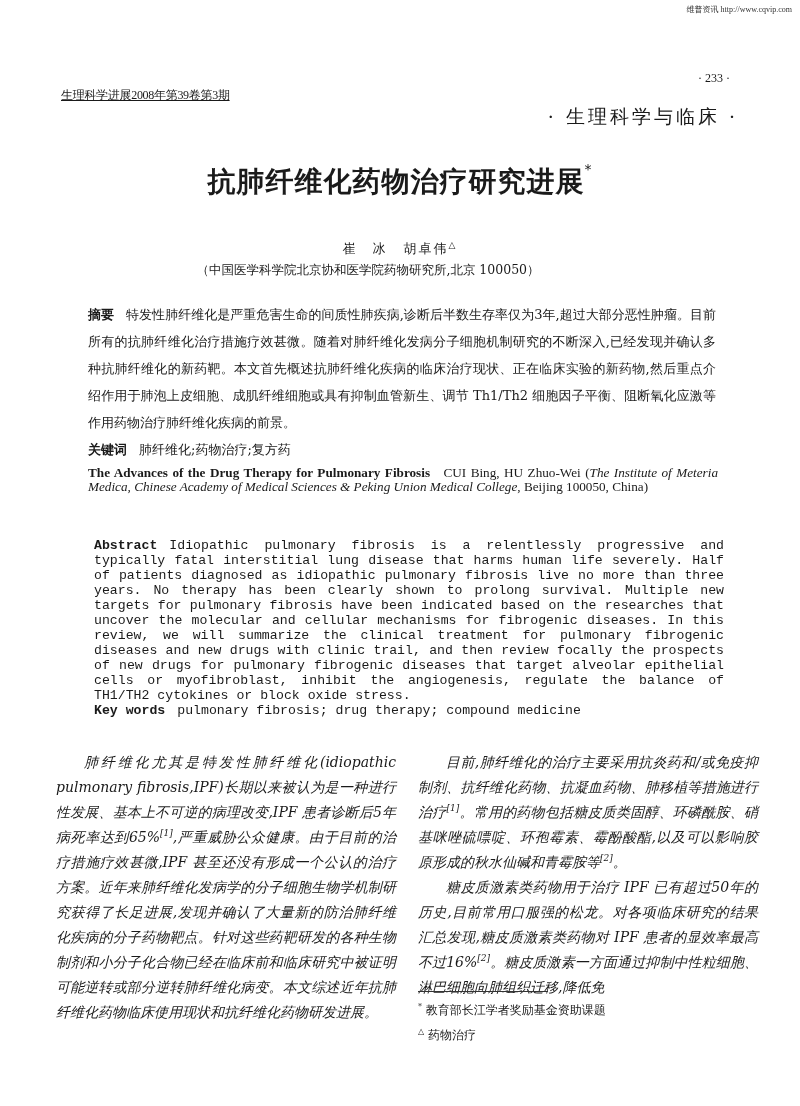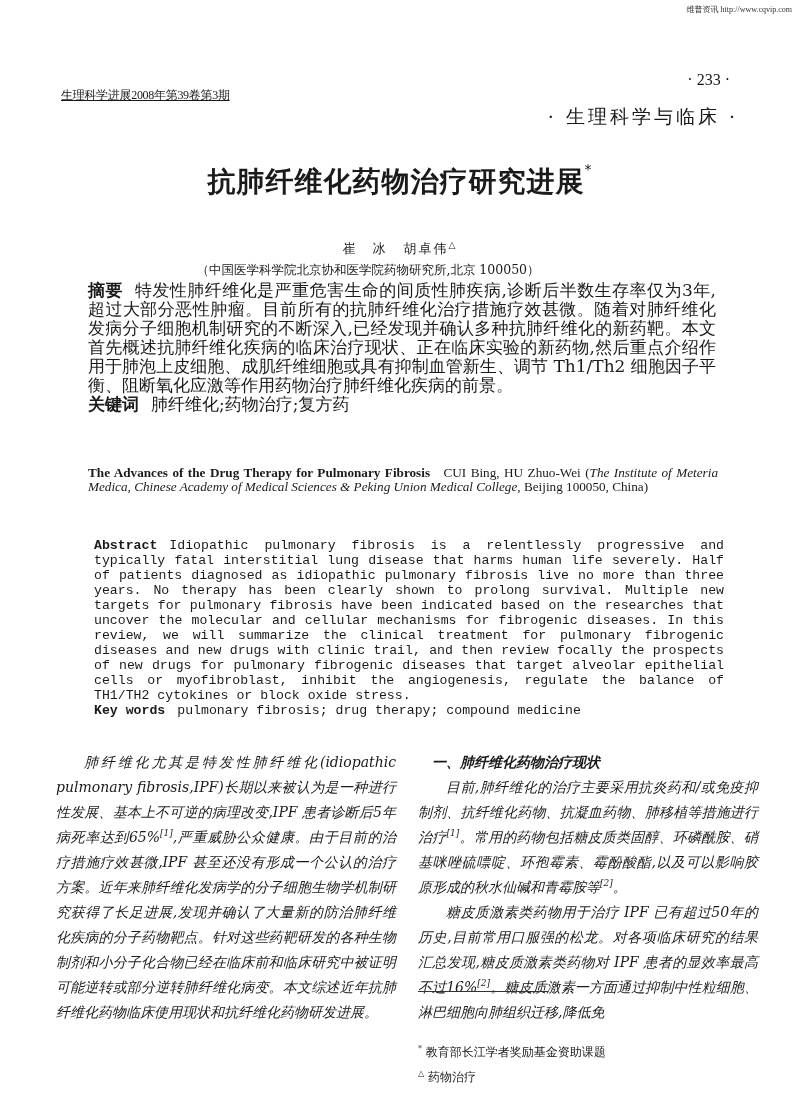--- a/index.html
+++ b/index.html
@@ -1,41 +1,41 @@
 <!DOCTYPE html>
 <html><head>
 <meta charset="utf-8">
 <style>
   html, body { margin: 0; padding: 0; background: #ffffff; }
   body { width: 800px; height: 1106px; position: relative; overflow: hidden; color: #1a1a1a; font-family: "DejaVu Serif", "Liberation Serif", serif; }
   .abs { position: absolute; }
   .watermark { right: 8px; top: 4px; font-size: 8px; color: #333; font-family: "Liberation Serif", serif; }
   .running-head { left: 61px; top: 71px; font-size: 12px; text-decoration: underline; font-family: "Liberation Serif", serif; letter-spacing: -0.3px; margin-top: 16px; }
-  .page-num { right: 70px; top: 71px; font-size: 16px; font-family: "Liberation Serif", serif; }
+  .page-num { right: 70px; top: 71px; font-size: 12px; font-family: "Liberation Serif", serif; }
   .section-label { right: 62px; top: 104px; font-size: 19px; letter-spacing: 3px; font-family: "DejaVu Serif", serif; text-align: right; }
   .title { left: 0; width: 800px; top: 163px; text-align: center; font-size: 28px; font-weight: bold; font-family: "DejaVu Sans", sans-serif; letter-spacing: 1px; }
   .title sup { font-size: 14px; font-weight: normal; vertical-align: top; position: relative; top: -2px; }
   .authors { left: 0; width: 800px; top: 240px; text-align: center; font-size: 13px; letter-spacing: 2px; }
   .authors .auth { margin: 0 8px; }
   .authors sup { font-size: 9px; }
   .affil { left: 0; width: 736px; top: 262px; text-align: center; font-size: 12.5px; }
-  .abs-cn { left: 88px; width: 628px; top: 281px; font-size: 17px; line-height: 19px; text-align: justify; }
+  .abs-cn { left: 88px; width: 628px; top: 301px; font-size: 13px; line-height: 27px; text-align: justify; }
   .bold-sans { font-family: "DejaVu Sans", sans-serif; font-weight: bold; }
   .label-gap { margin-right: 12px; }
   .en-block { left: 88px; width: 630px; top: 466px; font-size: 13.2px; line-height: 14px; text-align: justify; font-family: "Liberation Serif", serif; }
   .en-block b { font-weight: bold; }
   .en-abstract { left: 94px; width: 630px; top: 538px; font-size: 13.2px; line-height: 15px; text-align: justify; font-family: Liberation Mono, monospace; }
   .col { width: 340px; font-size: 14px; line-height: 25px; text-align: justify; font-style: italic; }
   .col-left { left: 56px; top: 750px; }
   .col-right { left: 418px; top: 750px; }
   .indent { text-indent: 2em; }
   .heading { font-family: "DejaVu Sans", sans-serif; font-weight: bold; text-indent: 1em; font-size: 14px; }
   sup.ref { font-size: 9px; vertical-align: super; line-height: 0; }
   .fn-rule { left: 418px; top: 991px; width: 130px; height: 0; border-top: 1px solid #333; }
-  .footnotes { left: 418px; top: 996px; font-size: 12px; line-height: 22px; margin-top: 42px; }
+  .footnotes { left: 418px; top: 996px; font-size: 12px; line-height: 22px; }
   .footnotes sup { font-size: 8px; }
 </style>
 </head>
 <body>
 
 <div class="abs watermark">维普资讯 http://www.cqvip.com</div>
 
 <div class="abs running-head">生理科学进展2008年第39卷第3期</div>
 <div class="abs page-num">· 233 ·</div>
 <div class="abs section-label">· 生理科学与临床 ·</div>
@@ -63,21 +63,20 @@
 <div class="abs en-abstract">
   <div><b class="label-gap">Abstract</b><span>Idiopathic pulmonary fibrosis is a relentlessly progressive and typically fatal interstitial lung disease that harms human life severely.  Half of patients diagnosed as idiopathic pulmonary fibrosis live no more than three years.  No therapy has been clearly shown to prolong survival.  Multiple new targets for pulmonary fibrosis have been indicated based on the researches that uncover the molecular and cellular mechanisms for fibrogenic diseases.  In this review, we will summarize the clinical treatment for pulmonary fibrogenic diseases and new drugs with clinic trail, and then review focally the prospects of new drugs for pulmonary fibrogenic diseases that target alveolar epithelial cells or myofibroblast, inhibit the angiogenesis, regulate the balance of TH1/TH2 cytokines or block oxide stress.</span></div>
   <div><b class="label-gap">Key words</b><span>pulmonary fibrosis; drug therapy; compound medicine</span></div>
 </div>
 
 <div class="abs col col-left">
   <p class="indent" style="margin:0"><span>肺纤维化尤其是特发性肺纤维化(idiopathic pulmonary fibrosis,IPF)长期以来被认为是一种进行性发展、基本上不可逆的病理改变,IPF 患者诊断后5年病死率达到65%</span><sup class="ref">[1]</sup><span>,严重威胁公众健康。由于目前的治疗措施疗效甚微,IPF 甚至还没有形成一个公认的治疗方案。近年来肺纤维化发病学的分子细胞生物学机制研究获得了长足进展,发现并确认了大量新的防治肺纤维化疾病的分子药物靶点。针对这些药靶研发的各种生物制剂和小分子化合物已经在临床前和临床研究中被证明可能逆转或部分逆转肺纤维化病变。本文综述近年抗肺纤维化药物临床使用现状和抗纤维化药物研发进展。</span></p>
 </div>
 
 <div class="abs col col-right">
-  <div class="heading">一、肺纤维化药物治疗现状</div>
   <p class="indent" style="margin:0"><span>目前,肺纤维化的治疗主要采用抗炎药和/或免疫抑制剂、抗纤维化药物、抗凝血药物、肺移植等措施进行治疗</span><sup class="ref">[1]</sup><span>。常用的药物包括糖皮质类固醇、环磷酰胺、硝基咪唑硫嘌啶、环孢霉素、霉酚酸酯,以及可以影响胶原形成的秋水仙碱和青霉胺等</span><sup class="ref">[2]</sup><span>。</span></p>
   <p class="indent" style="margin:0"><span>糖皮质激素类药物用于治疗 IPF 已有超过50年的历史,目前常用口服强的松龙。对各项临床研究的结果汇总发现,糖皮质激素类药物对 IPF 患者的显效率最高不过16%</span><sup class="ref">[2]</sup><span>。糖皮质激素一方面通过抑制中性粒细胞、淋巴细胞向肺组织迁移,降低免</span></p>
 </div>
 
 <div class="abs fn-rule"></div>
 <div class="abs footnotes">
   <div><sup>*</sup> <span>教育部长江学者奖励基金资助课题</span></div>
   <div><sup>△</sup> <span>药物治疗</span></div>
 </div>
 

